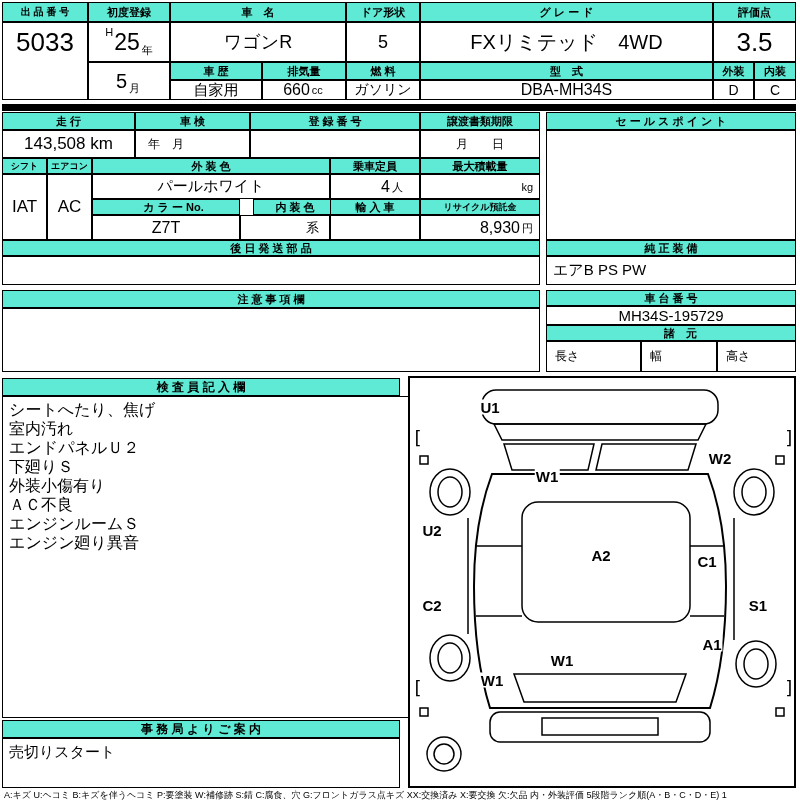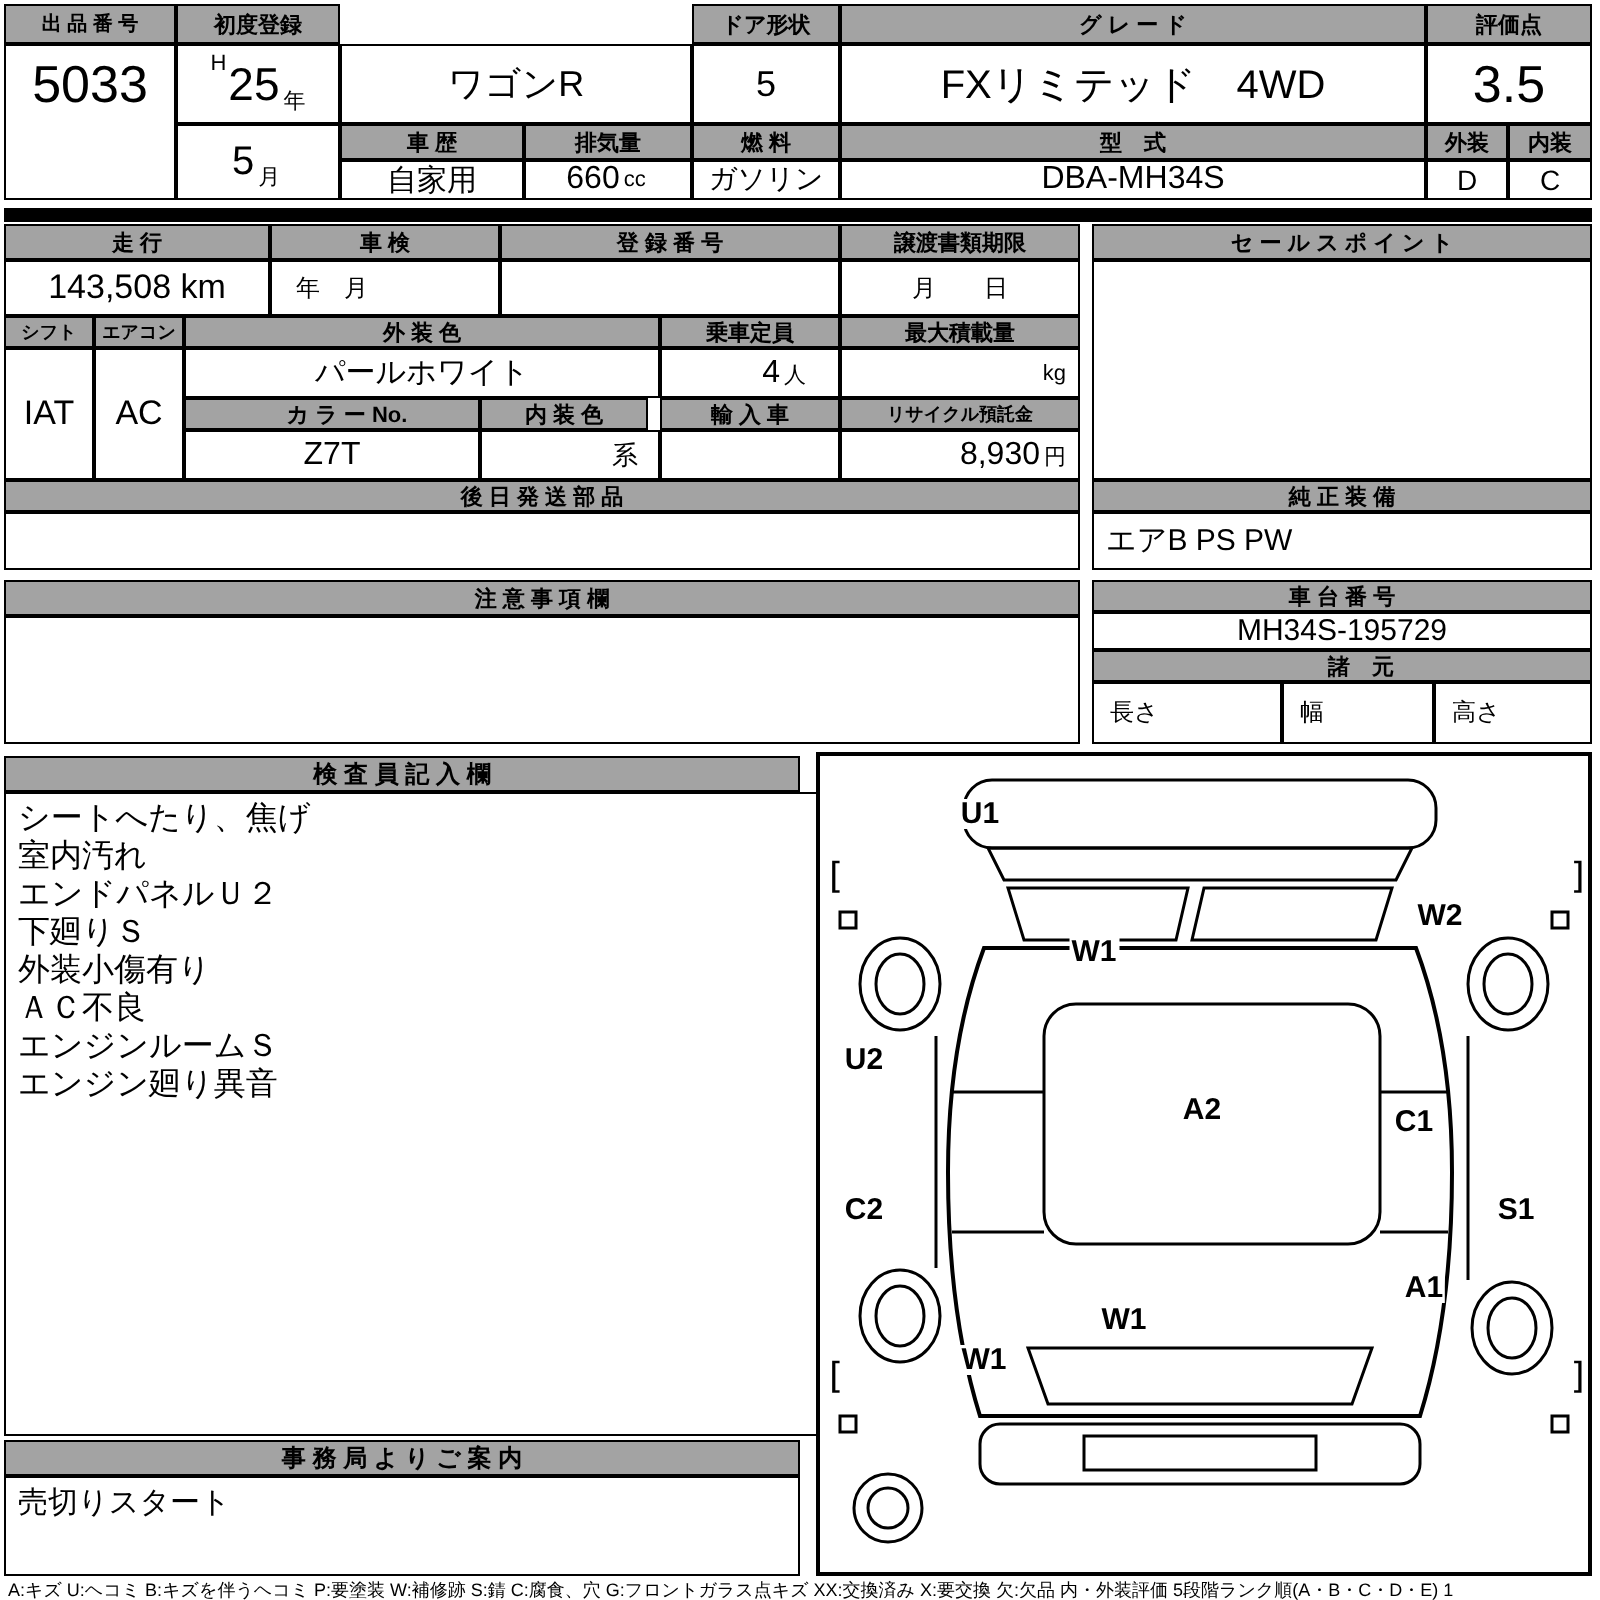--- a/index.html
+++ b/index.html
@@ -1,20 +1,20 @@
 <!DOCTYPE html>
 <html><head>
 <meta charset="utf-8">
 <style>
   html,body{margin:0;padding:0;background:#fff;}
   #sheet{position:relative;width:800px;height:800px;background:#fff;
          font-family:"Liberation Sans","DejaVu Sans",sans-serif;color:#000;}
   .c{position:absolute;box-sizing:border-box;border:1px solid #000;background:#fff;
      display:flex;align-items:center;justify-content:center;overflow:hidden;font-size:15px;}
-  .h{background:#a3a3a3;font-size:11px;font-weight:700;}
+  .h{background:#5eead4;font-size:11px;font-weight:700;}
   .h.sm{font-size:9px;}
   .big{font-size:26px;}
   .val18{font-size:18px;}
   .val16{font-size:16px;}
   .val14{font-size:14px;}
   .left{justify-content:flex-start;}
   .right{justify-content:flex-end;}
   .topalign{align-items:flex-start;}
   .bar{position:absolute;background:#000;}
   .unit{font-size:11px;align-self:flex-end;padding:0 2px 3px 2px;}
@@ -26,20 +26,21 @@
   .legend{position:absolute;font-size:9px;white-space:nowrap;overflow:hidden;}
   svg{display:block;}
 </style>
 </head>
 <body>
 
 <div id="sheet">
 
   <div class="c h" style="left:2px;top:2px;width:86px;height:20px;font-size:10px;">出 品 番 号</div>
   <div class="c h" style="left:88px;top:2px;width:82px;height:20px;">初度登録</div>
+  <div class="c h" style="left:170px;top:2px;width:176px;height:20px;">車　名</div>
   <div class="c h" style="left:346px;top:2px;width:74px;height:20px;">ドア形状</div>
   <div class="c h" style="left:420px;top:2px;width:293px;height:20px;">グ レ ー ド</div>
   <div class="c h" style="left:713px;top:2px;width:83px;height:20px;">評価点</div>
 
   <div class="c big topalign" style="left:2px;top:22px;width:86px;height:78px;padding-top:4px;">5033</div>
   <div class="c" style="left:88px;top:22px;width:82px;height:40px;">
     <span class="unit-top">H</span>
       <span style="font-size:23px;">25</span>
       <span class="unit">年</span>
   </div>
@@ -93,21 +94,21 @@
   <div class="c" style="left:2px;top:174px;width:45px;height:66px;font-size:17px;">IAT</div>
   <div class="c" style="left:47px;top:174px;width:45px;height:66px;font-size:17px;">AC</div>
   <div class="c" style="left:92px;top:174px;width:238px;height:25px;">パールホワイト</div>
   <div class="c right" style="left:330px;top:174px;width:90px;height:25px;padding-right:14px;">
     <span class="val16">4</span>
       <span class="unit">人</span>
   </div>
   <div class="c right" style="left:420px;top:174px;width:120px;height:25px;font-size:11px;padding-right:6px;">kg</div>
 
   <div class="c h" style="left:92px;top:199px;width:148px;height:16px;padding-left:15px;">カ ラ ー No.</div>
-  <div class="c h" style="left:240px;top:199px;width:84px;height:16px;">内 装 色</div>
+  <div class="c h" style="left:253px;top:199px;width:84px;height:16px;">内 装 色</div>
   <div class="c h" style="left:330px;top:199px;width:90px;height:16px;">輸 入 車</div>
   <div class="c h sm" style="left:420px;top:199px;width:120px;height:16px;">リサイクル預託金</div>
 
   <div class="c val16" style="left:92px;top:215px;width:148px;height:25px;">Z7T</div>
   <div class="c right" style="left:240px;top:215px;width:90px;height:25px;font-size:13px;padding-right:10px;">系</div>
   <div class="c" style="left:330px;top:215px;width:90px;height:25px;"></div>
   <div class="c right" style="left:420px;top:215px;width:120px;height:25px;padding-right:4px;">
     <span class="val16">8,930</span>
       <span class="unit">円</span>
   </div>

